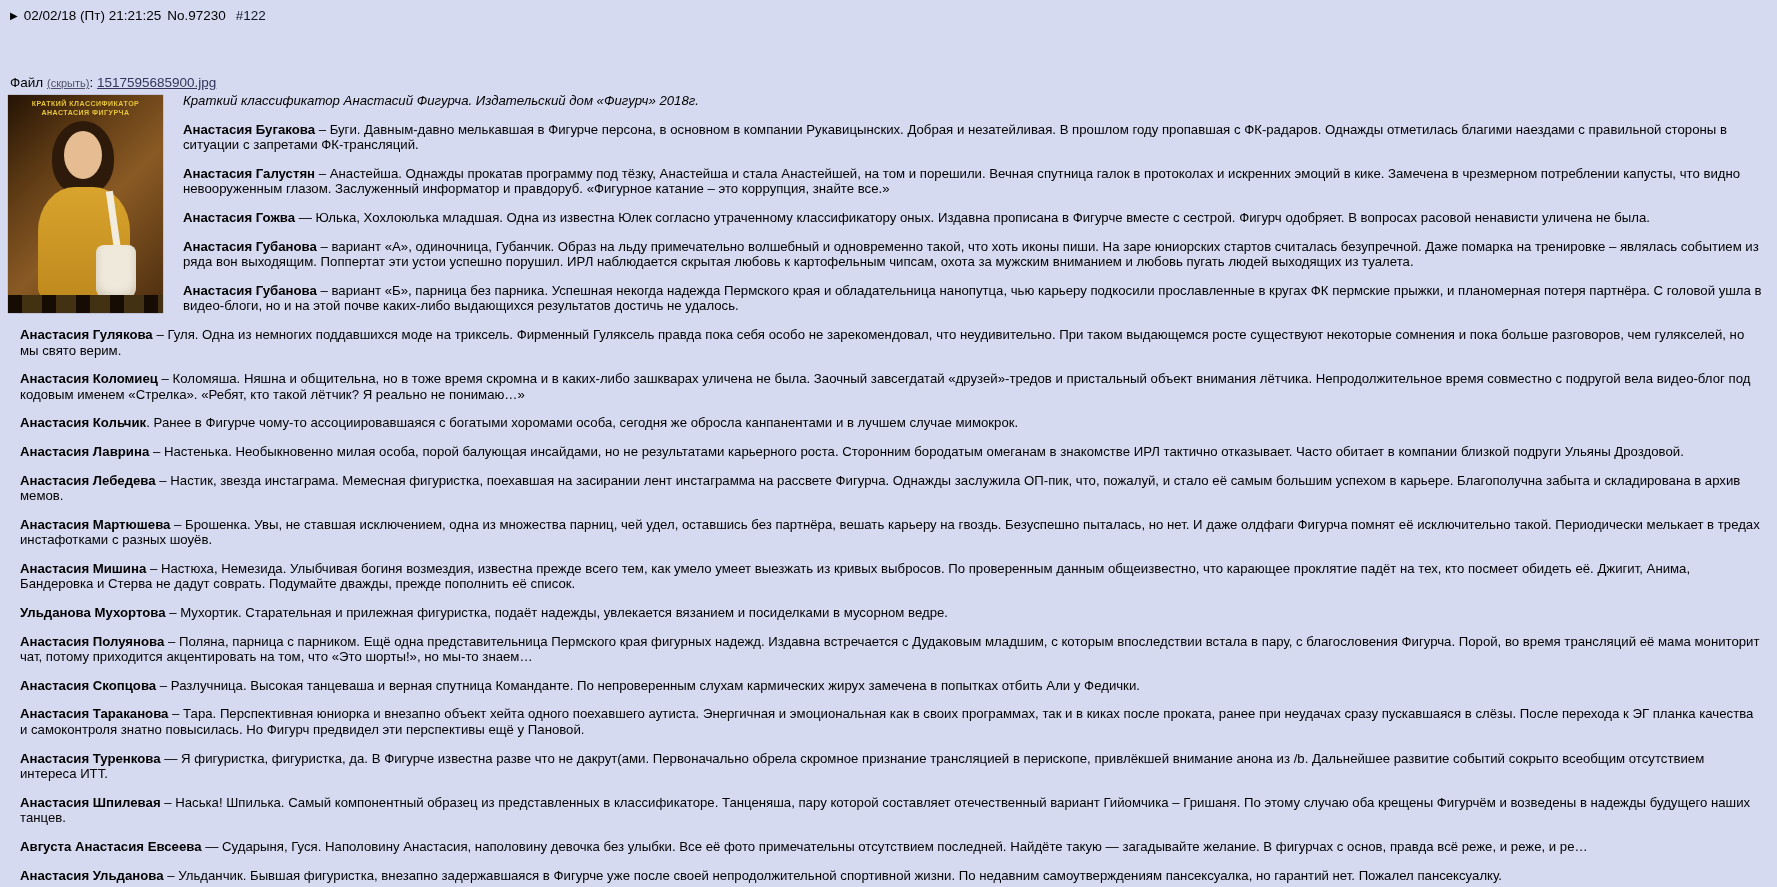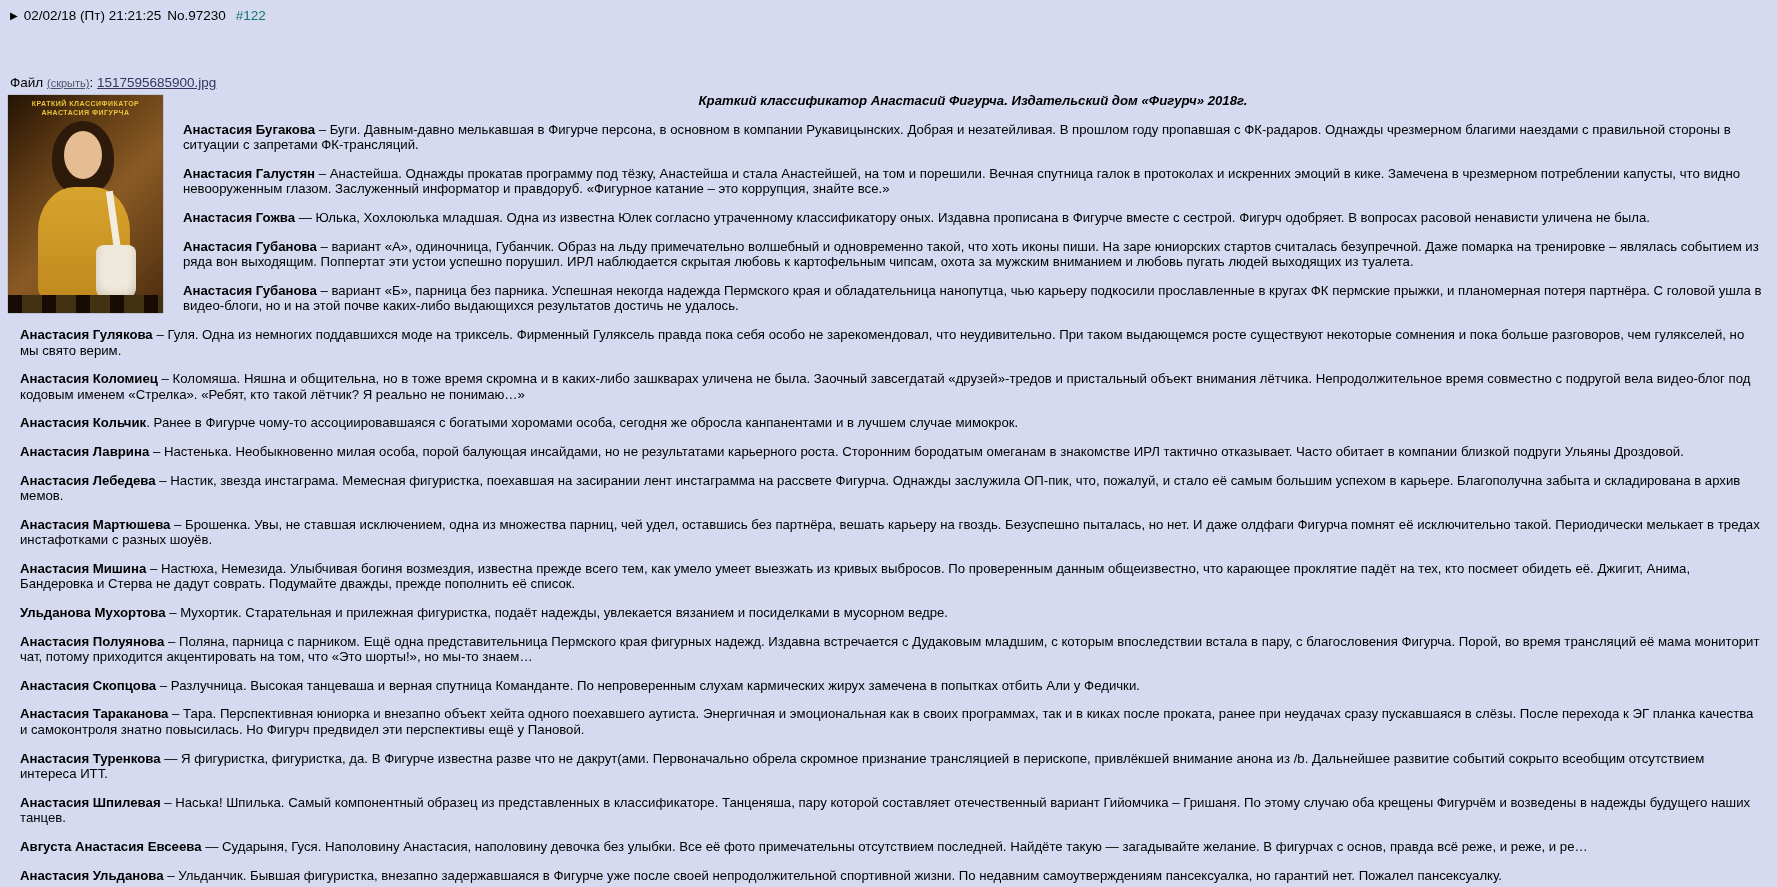--- a/index.html
+++ b/index.html
@@ -5,21 +5,21 @@
   html,body{margin:0;padding:0;}
   body{
     width:1777px;height:887px;overflow:hidden;
     background:#d6daf0;color:#000;
     font-family:"Liberation Sans","DejaVu Sans",sans-serif;
   }
   .post{padding:5px 14px 4px 8px;}
   
   .post-header{font-size:13.5px;display:flex;align-items:center;gap:6px;padding:3px 0 1px 2px;}
   .toggle-arrow{font-size:10px;color:#000;cursor:pointer;line-height:1;}
-  .post-count{color:#0f766e;text-decoration:none;cursor:pointer;margin-left:4px;}
+  .post-count{color:#0f172a;text-decoration:none;cursor:pointer;margin-left:4px;}
   .file-line{font-size:13.5px;padding:3px 0 0 2px;margin-top:48px;}
   .file-hide{font-size:11px;color:#50506a;text-decoration:underline;cursor:pointer;}
   .file-link{color:#34345c;text-decoration:underline;cursor:pointer;}
   .file-meta{font-size:10.5px;color:#222;padding:2px 0 2px 2px;}
   
   .post-body{margin-top:3px;}
   .thumb{
     float:left;width:155px;height:218px;margin:2px 20px 6px 0;
     position:relative;display:block;cursor:pointer;overflow:hidden;
     background:linear-gradient(135deg,#241305 0%,#5d3a14 28%,#8a5a24 55%,#4a2c0e 100%);
@@ -34,21 +34,21 @@
   .thumb-body{position:absolute;top:92px;left:30px;width:92px;height:110px;border-radius:40% 40% 8% 8%;background:linear-gradient(180deg,#d8a42c,#c08a1e);}
   .thumb-bag{position:absolute;top:150px;left:88px;width:40px;height:56px;border-radius:8px 8px 14px 14px;background:#efe9dc;box-shadow:inset 0 -6px 8px #cfc6b2;}
   .thumb-strap{position:absolute;top:96px;left:102px;width:7px;height:60px;background:#f2ecde;transform:rotate(-8deg);}
   .thumb-band{
     position:absolute;left:0;right:0;bottom:0;height:18px;background:#170c04;
     background-image:repeating-linear-gradient(90deg,transparent 0 14px,#b89a3a44 14px 34px);
   }
   
   .message{font-size:13.2px;line-height:15.6px;padding-left:12px;}
   .message p{margin:0 0 13px 0;}
-  .msg-title{font-weight:bold;font-style:italic;text-align:center;}
+  .msg-title{font-weight:normal;font-style:italic;}
   .entry b{font-weight:bold;}
 </style>
 </head>
 <body>
 
 <div class="post">
 
   <div class="post-header">
     <span class="toggle-arrow">▶</span>
     <span>02/02/18 (Пт) 21:21:25</span>
@@ -73,21 +73,21 @@
       <span class="thumb-face"></span>
       <span class="thumb-body"></span>
       <span class="thumb-strap"></span>
       <span class="thumb-bag"></span>
       <span class="thumb-band"></span>
     </a>
 
     <div class="message">
       <p class="msg-title">Краткий классификатор Анастасий Фигурча. Издательский дом «Фигурч» 2018г.</p>
       <div>
-          <p class="entry"><b>Анастасия Бугакова</b><span> – Буги. Давным-давно мелькавшая в Фигурче персона, в основном в компании Рукавицынских. Добрая и незатейливая. В прошлом году пропавшая с ФК-радаров. Однажды чрезмерном благими наездами с правильной стороны в ситуации с запретами ФК-трансляций.</span></p>
+          <p class="entry"><b>Анастасия Бугакова</b><span> – Буги. Давным-давно мелькавшая в Фигурче персона, в основном в компании Рукавицынских. Добрая и незатейливая. В прошлом году пропавшая с ФК-радаров. Однажды отметилась благими наездами с правильной стороны в ситуации с запретами ФК-трансляций.</span></p>
           <p class="entry"><b>Анастасия Галустян</b><span> – Анастейша. Однажды прокатав программу под тёзку, Анастейша и стала Анастейшей, на том и порешили. Вечная спутница галок в протоколах и искренних эмоций в кике. Замечена в чрезмерном потреблении капусты, что видно невооруженным глазом. Заслуженный информатор и правдоруб. «Фигурное катание – это коррупция, знайте все.»</span></p>
           <p class="entry"><b>Анастасия Гожва</b><span> — Юлька, Хохлоюлька младшая. Одна из известна Юлек согласно утраченному классификатору оных. Издавна прописана в Фигурче вместе с сестрой. Фигурч одобряет. В вопросах расовой ненависти уличена не была.</span></p>
           <p class="entry"><b>Анастасия Губанова</b><span> – вариант «А», одиночница, Губанчик. Образ на льду примечательно волшебный и одновременно такой, что хоть иконы пиши. На заре юниорских стартов считалась безупречной. Даже помарка на тренировке – являлась событием из ряда вон выходящим. Поппертат эти устои успешно порушил. ИРЛ наблюдается скрытая любовь к картофельным чипсам, охота за мужским вниманием и любовь пугать людей выходящих из туалета.</span></p>
           <p class="entry"><b>Анастасия Губанова</b><span> – вариант «Б», парница без парника. Успешная некогда надежда Пермского края и обладательница нанопутца, чью карьеру подкосили прославленные в кругах ФК пермские прыжки, и планомерная потеря партнёра. С головой ушла в видео-блоги, но и на этой почве каких-либо выдающихся результатов достичь не удалось.</span></p>
           <p class="entry"><b>Анастасия Гулякова</b><span> – Гуля. Одна из немногих поддавшихся моде на триксель. Фирменный Гуляксель правда пока себя особо не зарекомендовал, что неудивительно. При таком выдающемся росте существуют некоторые сомнения и пока больше разговоров, чем гулякселей, но мы свято верим.</span></p>
           <p class="entry"><b>Анастасия Коломиец</b><span> – Коломяша. Няшна и общительна, но в тоже время скромна и в каких-либо зашкварах уличена не была. Заочный завсегдатай «друзей»-тредов и пристальный объект внимания лётчика. Непродолжительное время совместно с подругой вела видео-блог под кодовым именем «Стрелка». «Ребят, кто такой лётчик? Я реально не понимаю…»</span></p>
           <p class="entry"><b>Анастасия Кольчик</b><span>. Ранее в Фигурче чому-то ассоциировавшаяся с богатыми хоромами особа, сегодня же обросла канпанентами и в лучшем случае мимокрок.</span></p>
           <p class="entry"><b>Анастасия Лаврина</b><span> – Настенька. Необыкновенно милая особа, порой балующая инсайдами, но не результатами карьерного роста. Сторонним бородатым омеганам в знакомстве ИРЛ тактично отказывает. Часто обитает в компании близкой подруги Ульяны Дроздовой.</span></p>
           <p class="entry"><b>Анастасия Лебедева</b><span> – Настик, звезда инстаграма. Мемесная фигуристка, поехавшая на засирании лент инстаграмма на рассвете Фигурча. Однажды заслужила ОП-пик, что, пожалуй, и стало её самым большим успехом в карьере. Благополучна забыта и складирована в архив мемов.</span></p>
           <p class="entry"><b>Анастасия Мартюшева</b><span> – Брошенка. Увы, не ставшая исключением, одна из множества парниц, чей удел, оставшись без партнёра, вешать карьеру на гвоздь. Безуспешно пыталась, но нет. И даже олдфаги Фигурча помнят её исключительно такой. Периодически мелькает в тредах инстафотками с разных шоуёв.</span></p>

